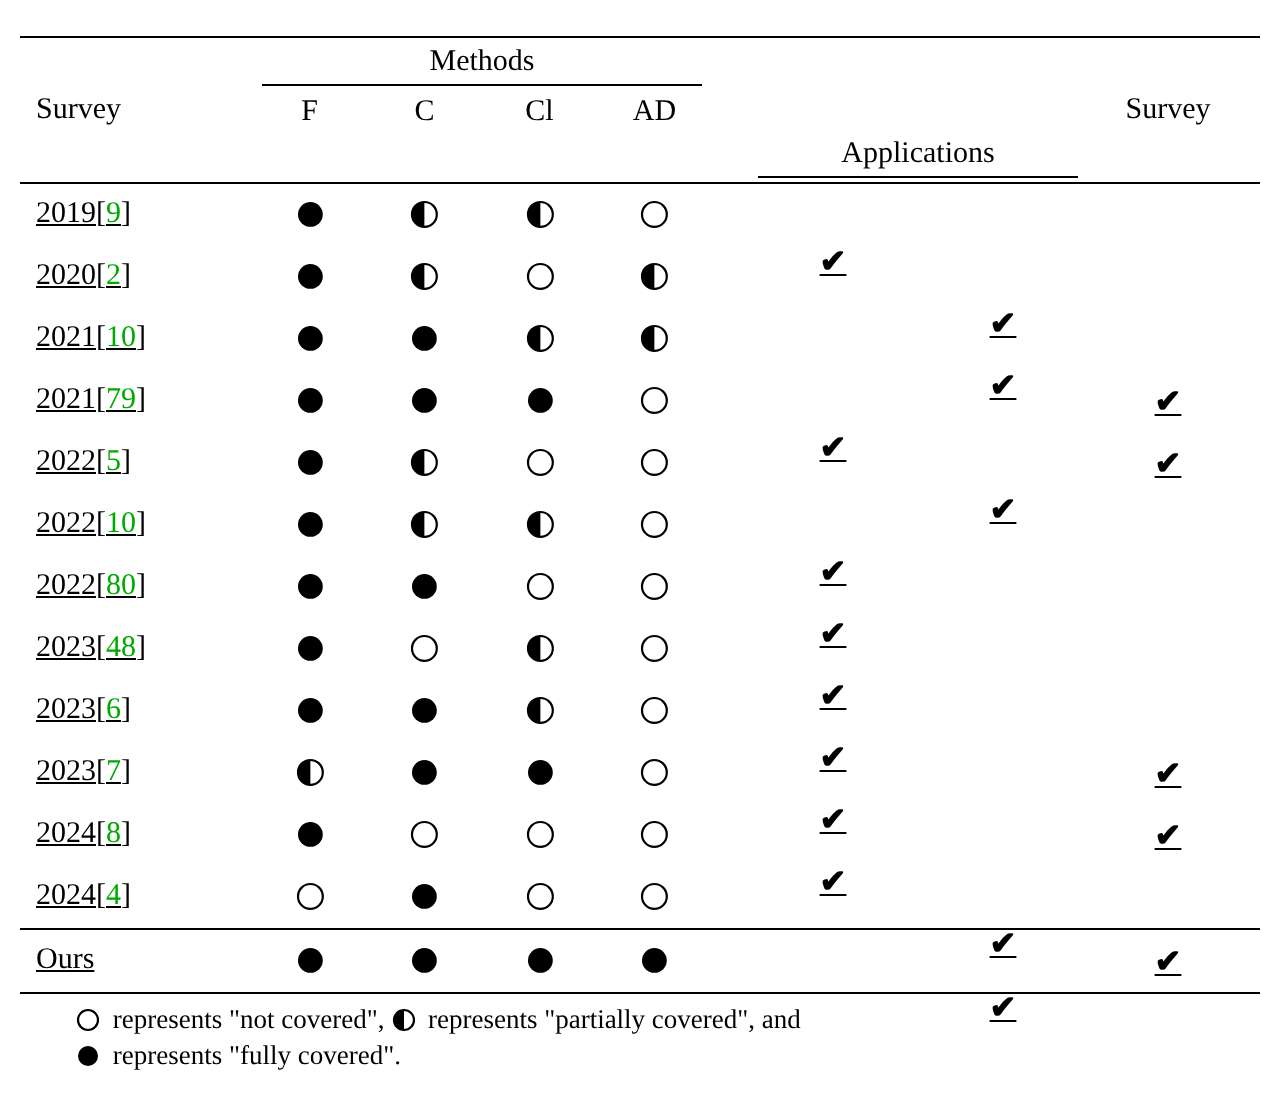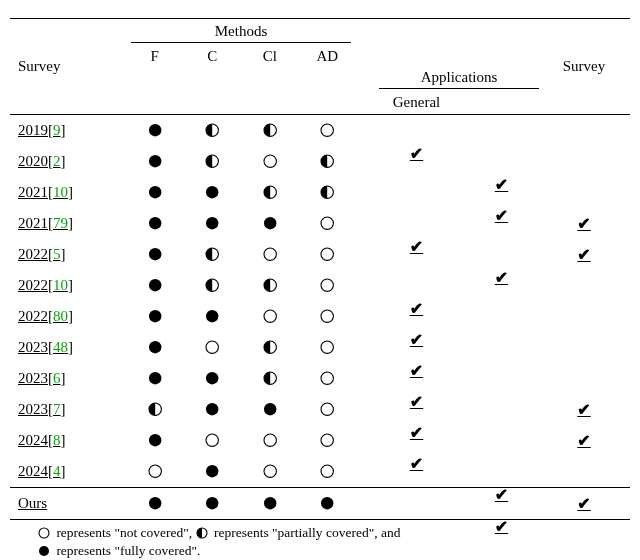--- a/index.html
+++ b/index.html
@@ -54,21 +54,20 @@
         <div class="method-c">F</div>
         <div class="method-c">C</div>
         <div class="method-c">Cl</div>
         <div class="method-c">AD</div>
       </div>
     </div>
     <div class="group group-apps">
       <div class="group-title">Applications</div>
       <div class="group-rule"></div>
       <div class="subcols">
-        <div class="app-c">General</div>
       </div>
     </div>
     <div class="col-outlook">
       <span>Survey</span>
     </div>
   </div>
 
   <div class="rule"></div>
 
   <div class="rows" id="rows">

